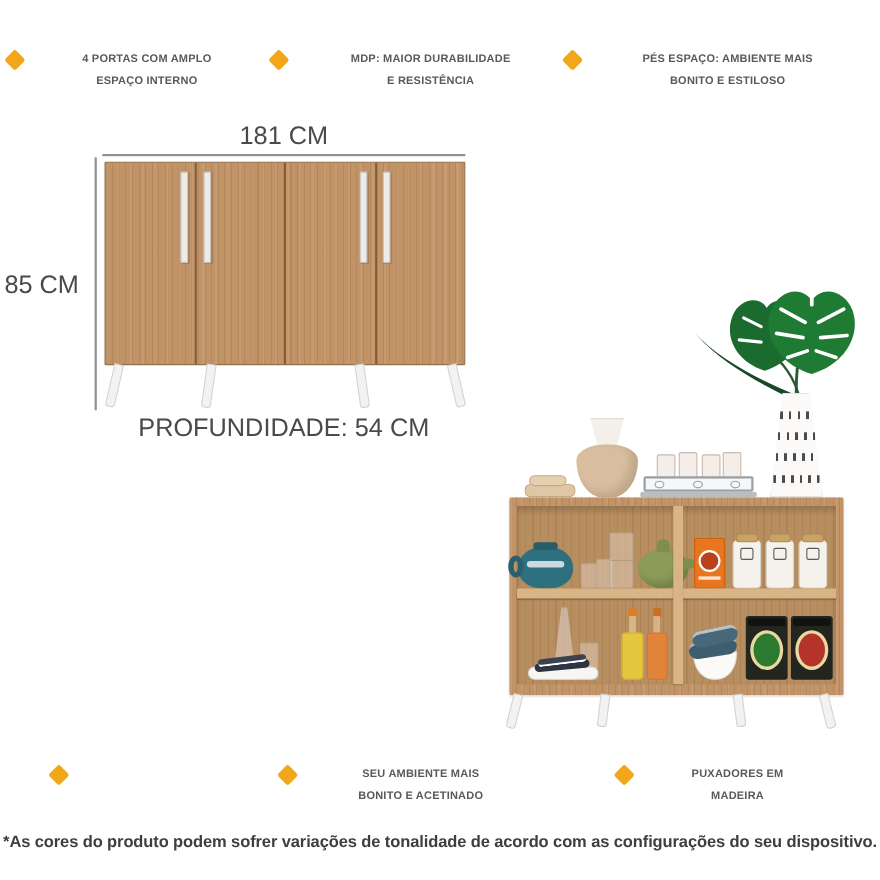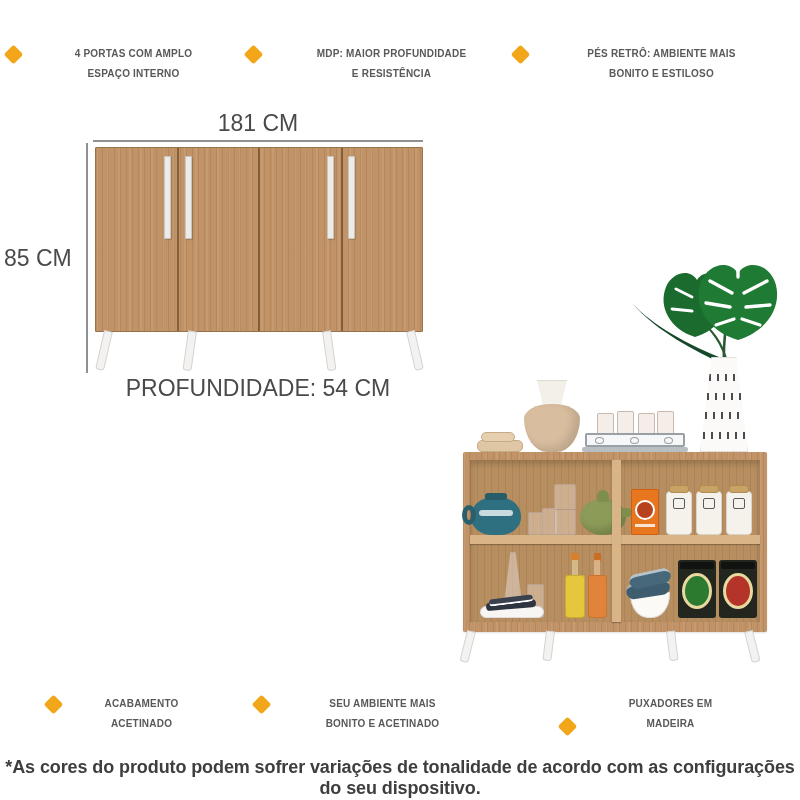--- a/index.html
+++ b/index.html
@@ -63,41 +63,41 @@
     background:#C9A265; border:1px solid #b08a4e; border-radius:3px; }
   .canister .clamp { position:absolute; left:6px; top:6px; width:12px; height:11px;
     border:1.6px solid #5a5a5a; border-radius:2px; background:rgba(0,0,0,0); }
   .tin { position:absolute; width:38px; height:58px; background:#23251F; border-radius:3px; }
   .tin .lid { position:absolute; left:2px; right:2px; top:2px; height:7px; background:#111310; border-radius:2px; }
   .tin .label { position:absolute; left:4px; top:13px; width:30px; height:36px; border-radius:50%;
     border:3px solid #E8D9A0; }
 
   
   #disclaimer { left:0; top:757px; width:800px; text-align:center;
-    font-size:18px; font-weight:700; color:#3E3E40; letter-spacing:-.1px; }
+    font-size:15px; font-weight:700; color:#3E3E40; letter-spacing:-.1px; }
 </style>
 </head>
 <body>
 
 <div id="canvas">
 
   <div>
     <div class="feature" style="left:6px; top:44px; width:232px;">
       <span class="diamond"></span>
       <span class="feature-label">4 PORTAS COM AMPLO
 ESPAÇO INTERNO</span>
     </div>
     <div class="feature" style="left:246px; top:44px; width:268px;">
       <span class="diamond"></span>
-      <span class="feature-label">MDP: MAIOR PROFUNDIDADE
+      <span class="feature-label">MDP: MAIOR DURABILIDADE
 E RESISTÊNCIA</span>
     </div>
     <div class="feature" style="left:513px; top:44px; width:274px;">
       <span class="diamond"></span>
-      <span class="feature-label">PÉS RETRÔ: AMBIENTE MAIS
+      <span class="feature-label">PÉS ESPAÇO: AMBIENTE MAIS
 BONITO E ESTILOSO</span>
     </div>
   </div>
 
   <div>
     <div class="abs dim-text" style="left:93px; top:110px; width:330px; text-align:center;">181 CM</div>
     <div class="abs dim-line" style="left:93px; top:140px; width:330px; height:2px;"></div>
     <div class="abs dim-line" style="left:86px; top:143px; width:2px; height:230px;"></div>
     <div class="abs dim-text" style="left:4px; top:245px; width:76px; text-align:left;">85 CM</div>
 
@@ -253,29 +253,27 @@
 
     <div class="leg" style="left:17px;  top:386px; height:32px; transform:rotate(14deg);"></div>
     <div class="leg" style="left:96px;  top:386px; height:30px; transform:rotate(7deg);"></div>
     <div class="leg" style="left:216px; top:386px; height:30px; transform:rotate(-7deg);"></div>
     <div class="leg" style="left:294px; top:386px; height:32px; transform:rotate(-14deg);"></div>
   </div>
 
   <div>
     <div class="feature" style="left:46px; top:694px; width:168px;">
       <span class="diamond"></span>
-      <span class="feature-label">ACABAMENTO
-ACETINADO</span>
     </div>
     <div class="feature" style="left:254px; top:694px; width:234px;">
       <span class="diamond"></span>
       <span class="feature-label">SEU AMBIENTE MAIS
 BONITO E ACETINADO</span>
     </div>
-    <div class="feature" style="left:560px; top:694px; width:198px;align-items:flex-end;">
+    <div class="feature" style="left:560px; top:694px; width:198px;">
       <span class="diamond"></span>
       <span class="feature-label">PUXADORES EM
 MADEIRA</span>
     </div>
   </div>
 
   <div class="abs" id="disclaimer">*As cores do produto podem sofrer variações de tonalidade de acordo com as configurações do seu dispositivo.</div>
 
 </div>
 

